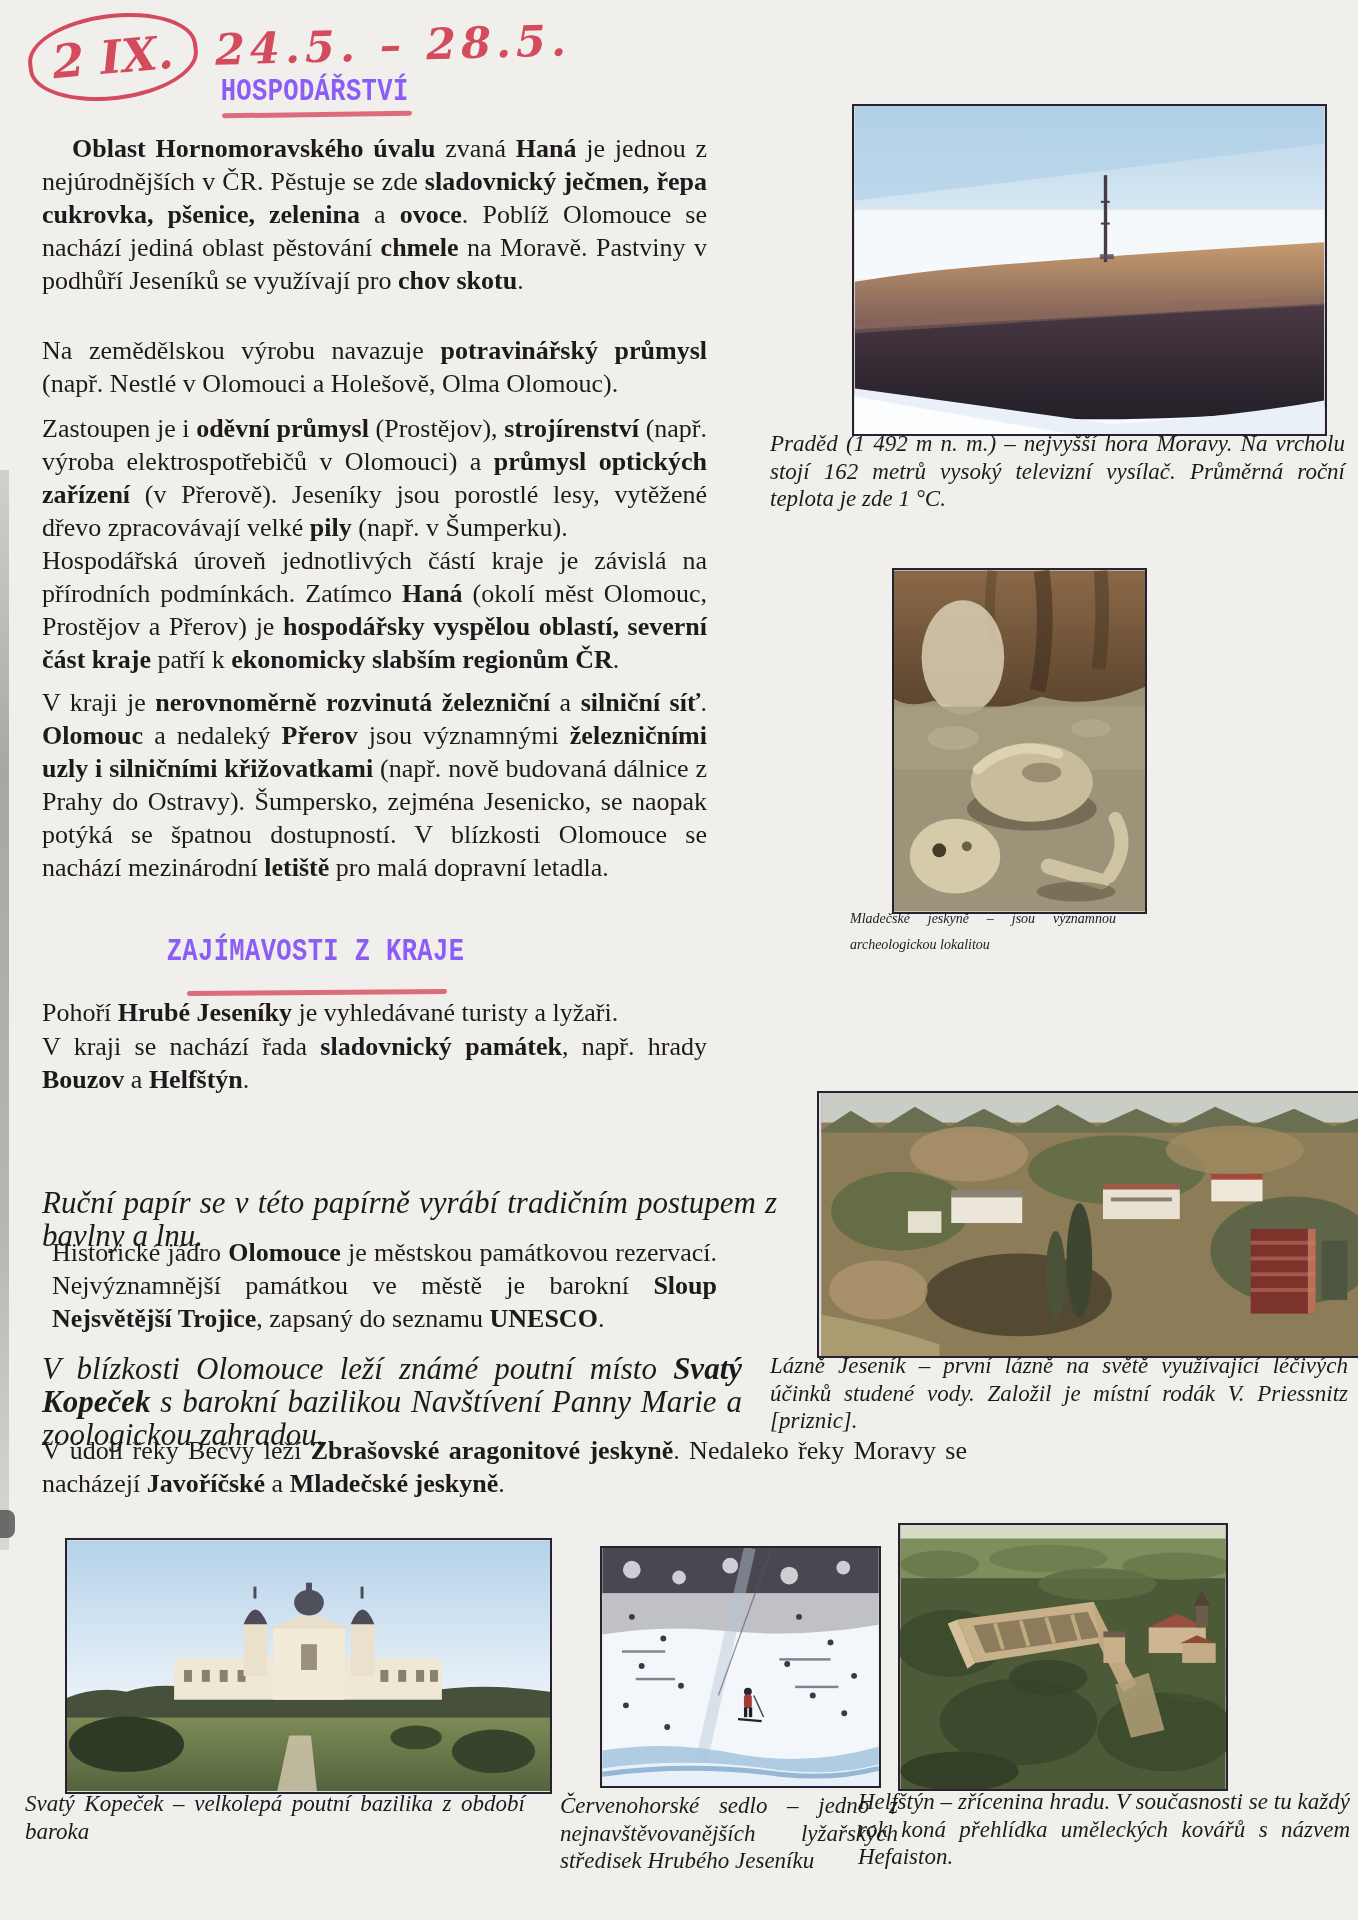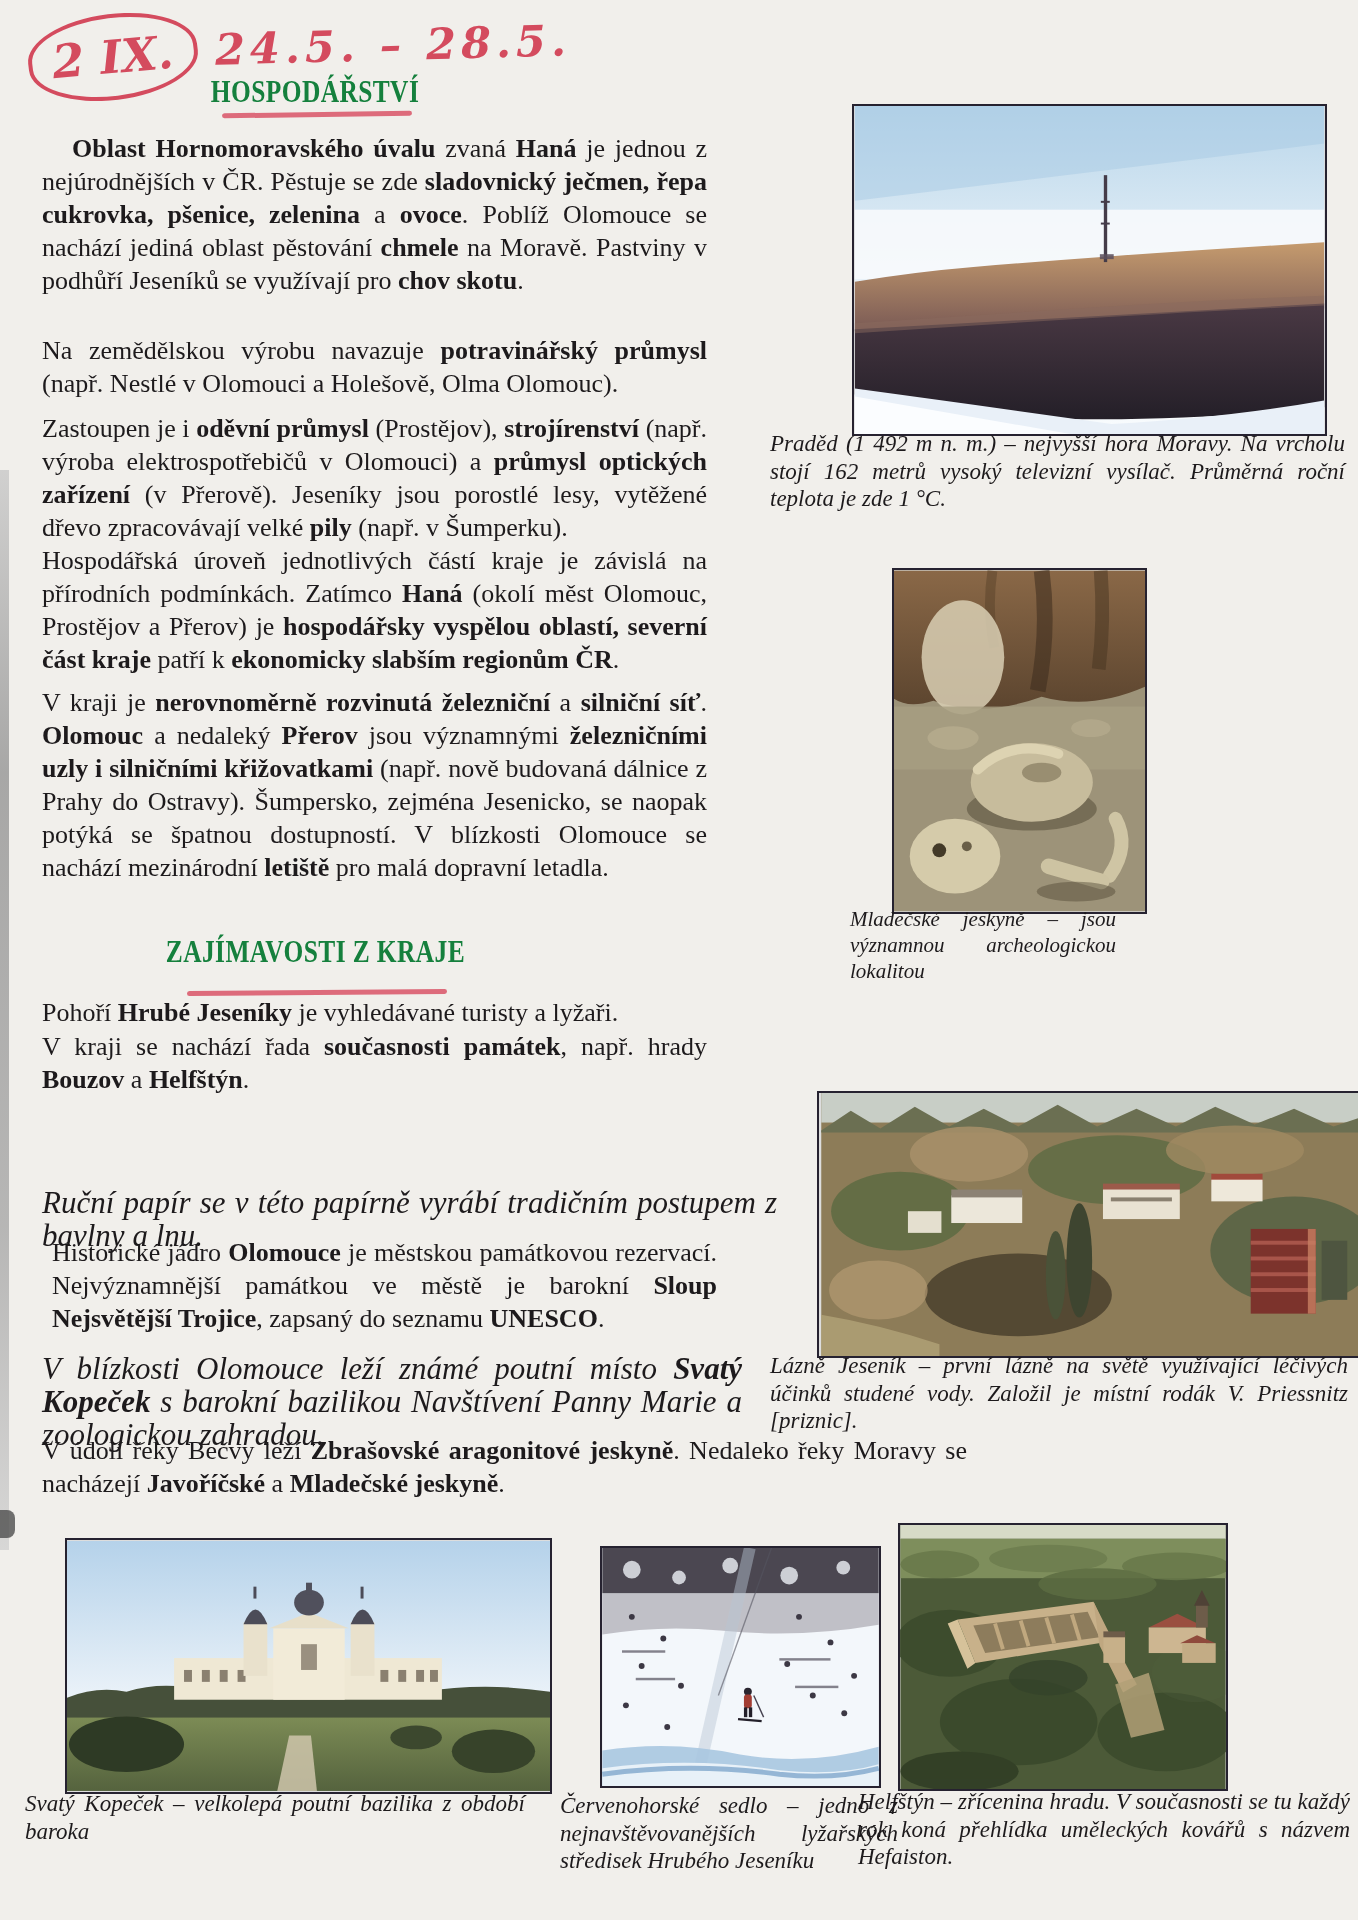--- a/index.html
+++ b/index.html
@@ -11,35 +11,35 @@
   .edge-nub{position:absolute;left:0;top:1510px;width:15px;height:28px;background:#4e4e4e;
         border-radius:0 8px 8px 0;opacity:.8;}
   
   .hand{position:absolute;color:#d44b5e;font-family:"DejaVu Serif",serif;font-style:italic;}
   .hand-circle{left:28px;top:14px;width:162px;height:78px;border:4px solid #d44b5e;
         border-radius:50% / 46%;transform:rotate(-7deg);display:flex;align-items:center;justify-content:center;}
   .hand-circle span{font-size:46px;font-weight:700;transform:rotate(2deg);}
   .hand-date{left:215px;top:20px;font-size:43px;font-weight:700;letter-spacing:5px;transform:rotate(-1.5deg);}
   
   .h{position:absolute;left:15px;width:600px;text-align:center;
-     font-family:Liberation Serif, serif;font-weight:700;font-size:31px;color:#15803d;letter-spacing:.5px;}
+     font-family:Liberation Mono, monospace;font-weight:700;font-size:31px;color:#8b5cf6;letter-spacing:.5px;}
   .h>span{display:inline-block;transform:scaleX(.82);transform-origin:center;}
   .underline{position:absolute;height:5px;background:#d9596b;border-radius:3px;opacity:.88;}
   .u1{left:222px;top:112px;width:190px;transform:rotate(-.8deg);}
   .u2{left:187px;top:990px;width:260px;transform:rotate(-.5deg);}
   
   .body{position:absolute;font-size:26px;line-height:33px;text-align:justify;margin:0;}
   .indent{text-indent:30px;}
   .note{font-style:italic;font-size:31px;line-height:33px;}
   .b{font-weight:700;} .bi{font-weight:400;font-style:italic;}
   
   .fig{position:absolute;border:2px solid #262230;box-sizing:border-box;background:#ddd;}
   .fig svg{display:block;width:100%;height:100%;}
   .cap{position:absolute;font-style:italic;font-size:23px;line-height:27.5px;text-align:justify;margin:0;}
-  .cap-small{font-size:21px;line-height:26px;}
+  .cap-small{font-size:14px;line-height:26px;}
 </style>
 </head>
 <body>
 
 <div class="page">
 
   <div class="edge-strip"></div>
   <div class="edge-nub"></div>
 
   <div class="hand hand-circle">
@@ -57,21 +57,21 @@
   <p class="body" style="top:412px;left:42px;width:665px;"><span>Zastoupen je i </span><span class="b">oděvní průmysl</span><span> (Prostějov), </span><span class="b">strojírenství</span><span> (např. výroba elektrospotřebičů v Olomouci) a </span><span class="b">průmysl optických zařízení</span><span> (v Přerově). Jeseníky jsou porostlé lesy, vytěžené dřevo zpracovávají velké </span><span class="b">pily</span><span> (např. v Šumperku).</span></p>
   <p class="body" style="top:544px;left:42px;width:665px;"><span>Hospodářská úroveň jednotlivých částí kraje je závislá na přírodních podmínkách. Zatímco </span><span class="b">Haná</span><span> (okolí měst Olomouc, Prostějov a Přerov) je </span><span class="b">hospodářsky vyspělou oblastí, severní část kraje</span><span> patří k </span><span class="b">ekonomicky slabším regionům ČR</span><span>.</span></p>
   <p class="body" style="top:686px;left:42px;width:665px;"><span>V kraji je </span><span class="b">nerovnoměrně rozvinutá železniční</span><span> a </span><span class="b">silniční síť</span><span>. </span><span class="b">Olomouc</span><span> a nedaleký </span><span class="b">Přerov</span><span> jsou významnými </span><span class="b">železničními uzly i silničními křižovatkami</span><span> (např. nově budovaná dálnice z Prahy do Ostravy). Šumpersko, zejména Jesenicko, se naopak potýká se špatnou dostupností. V blízkosti Olomouce se nachází mezinárodní </span><span class="b">letiště</span><span> pro malá dopravní letadla.</span></p>
 
   <div class="h" style="top:934px;">
     <span>ZAJÍMAVOSTI Z KRAJE</span>
   </div>
   <div class="underline u2"></div>
 
   <p class="body" style="top:996px;left:42px;width:665px;"><span>Pohoří </span><span class="b">Hrubé Jeseníky</span><span> je vyhledávané turisty a lyžaři.</span></p>
-  <p class="body" style="top:1030px;left:42px;width:665px;"><span>V kraji se nachází řada </span><span class="b">současnosti památek</span><span>, např. hrady </span><span class="b">Bouzov</span><span> a </span><span class="b">Helfštýn</span><span>.</span></p>
+  <p class="body" style="top:1030px;left:42px;width:665px;"><span>V kraji se nachází řada </span><span class="b">sladovnický památek</span><span>, např. hrady </span><span class="b">Bouzov</span><span> a </span><span class="b">Helfštýn</span><span>.</span></p>
   <p class="body note" style="top:1186px;left:42px;width:735px;"><span>Ruční papír se v této papírně vyrábí tradičním postupem z bavlny a lnu.</span></p>
   <p class="body" style="top:1236px;left:52px;width:665px;"><span>Historické jádro </span><span class="b">Olomouce</span><span> je městskou památkovou rezervací. Nejvýznamnější památkou ve městě je barokní </span><span class="b">Sloup Nejsvětější Trojice</span><span>, zapsaný do seznamu </span><span class="b">UNESCO</span><span>.</span></p>
   <p class="body note" style="top:1352px;left:42px;width:700px;"><span>V blízkosti Olomouce leží známé poutní místo </span><span class="b">Svatý Kopeček</span><span> s barokní bazilikou Navštívení Panny Marie a zoologickou zahradou.</span></p>
   <p class="body" style="top:1434px;left:42px;width:925px;"><span>V údolí řeky Bečvy leží </span><span class="b">Zbrašovské aragonitové jeskyně</span><span>. Nedaleko řeky Moravy se nacházejí </span><span class="b">Javoříčské</span><span> a </span><span class="b">Mladečské jeskyně</span><span>.</span></p>
 
   <figure class="fig" style="left:812px;top:88px;width:475px;height:332px;">
     <svg viewBox="0 0 475 332">
       <defs>
         <linearGradient id="p1sky" x1="0" y1="0" x2="0" y2="1">
           <stop offset="0" stop-color="#b9d6ea"></stop>

